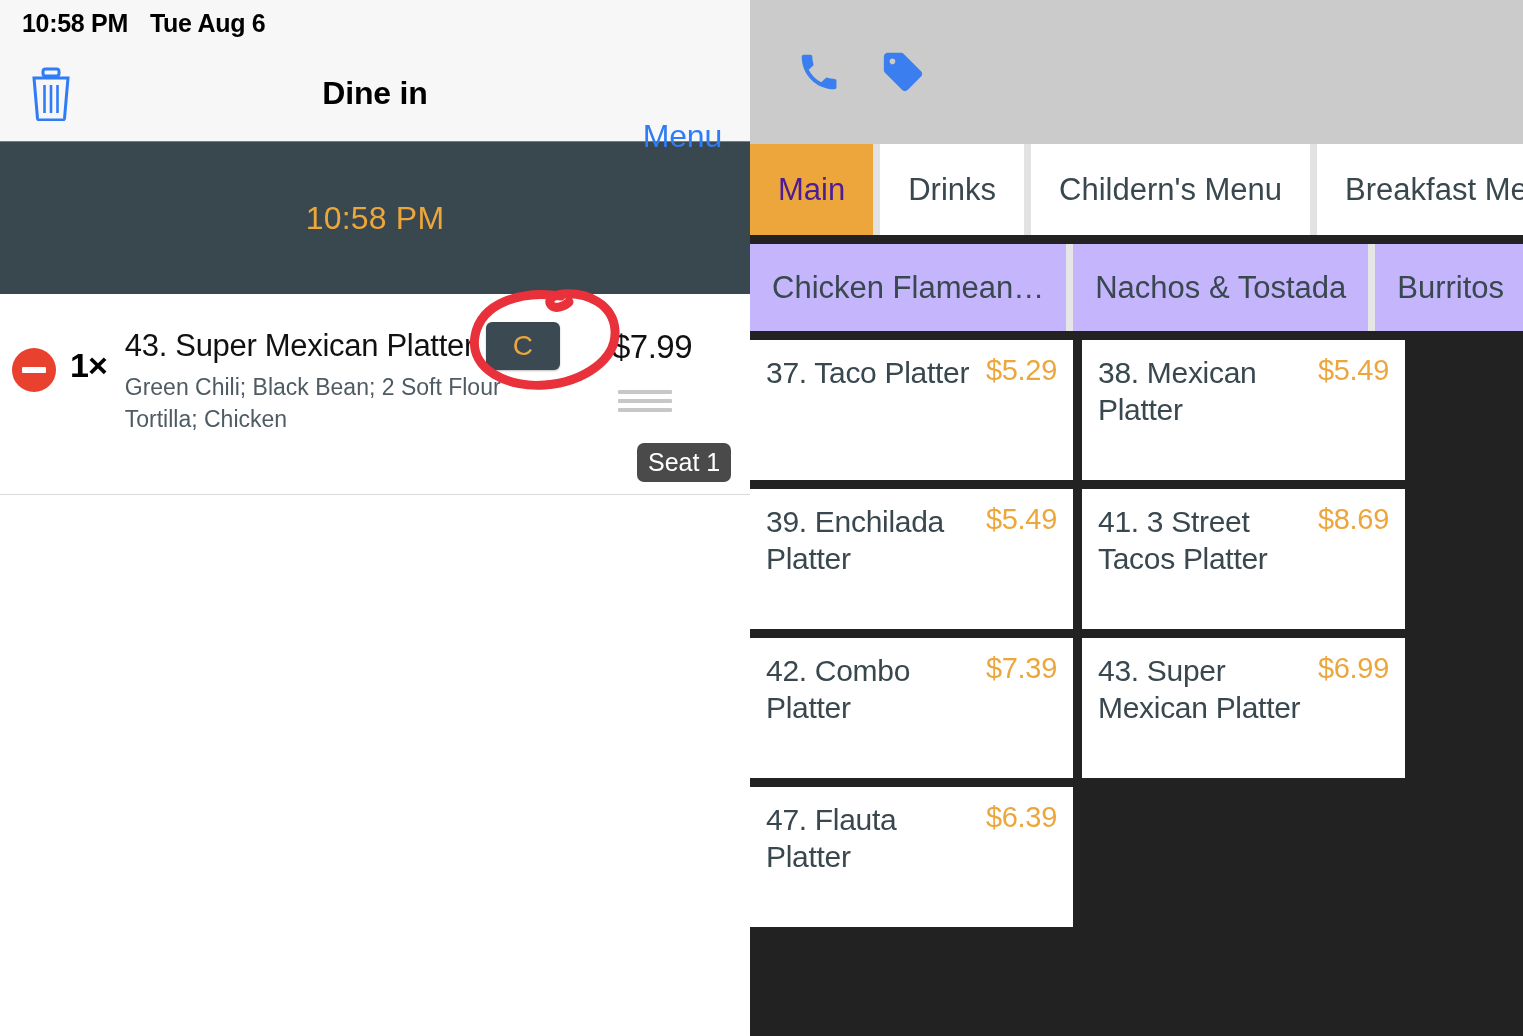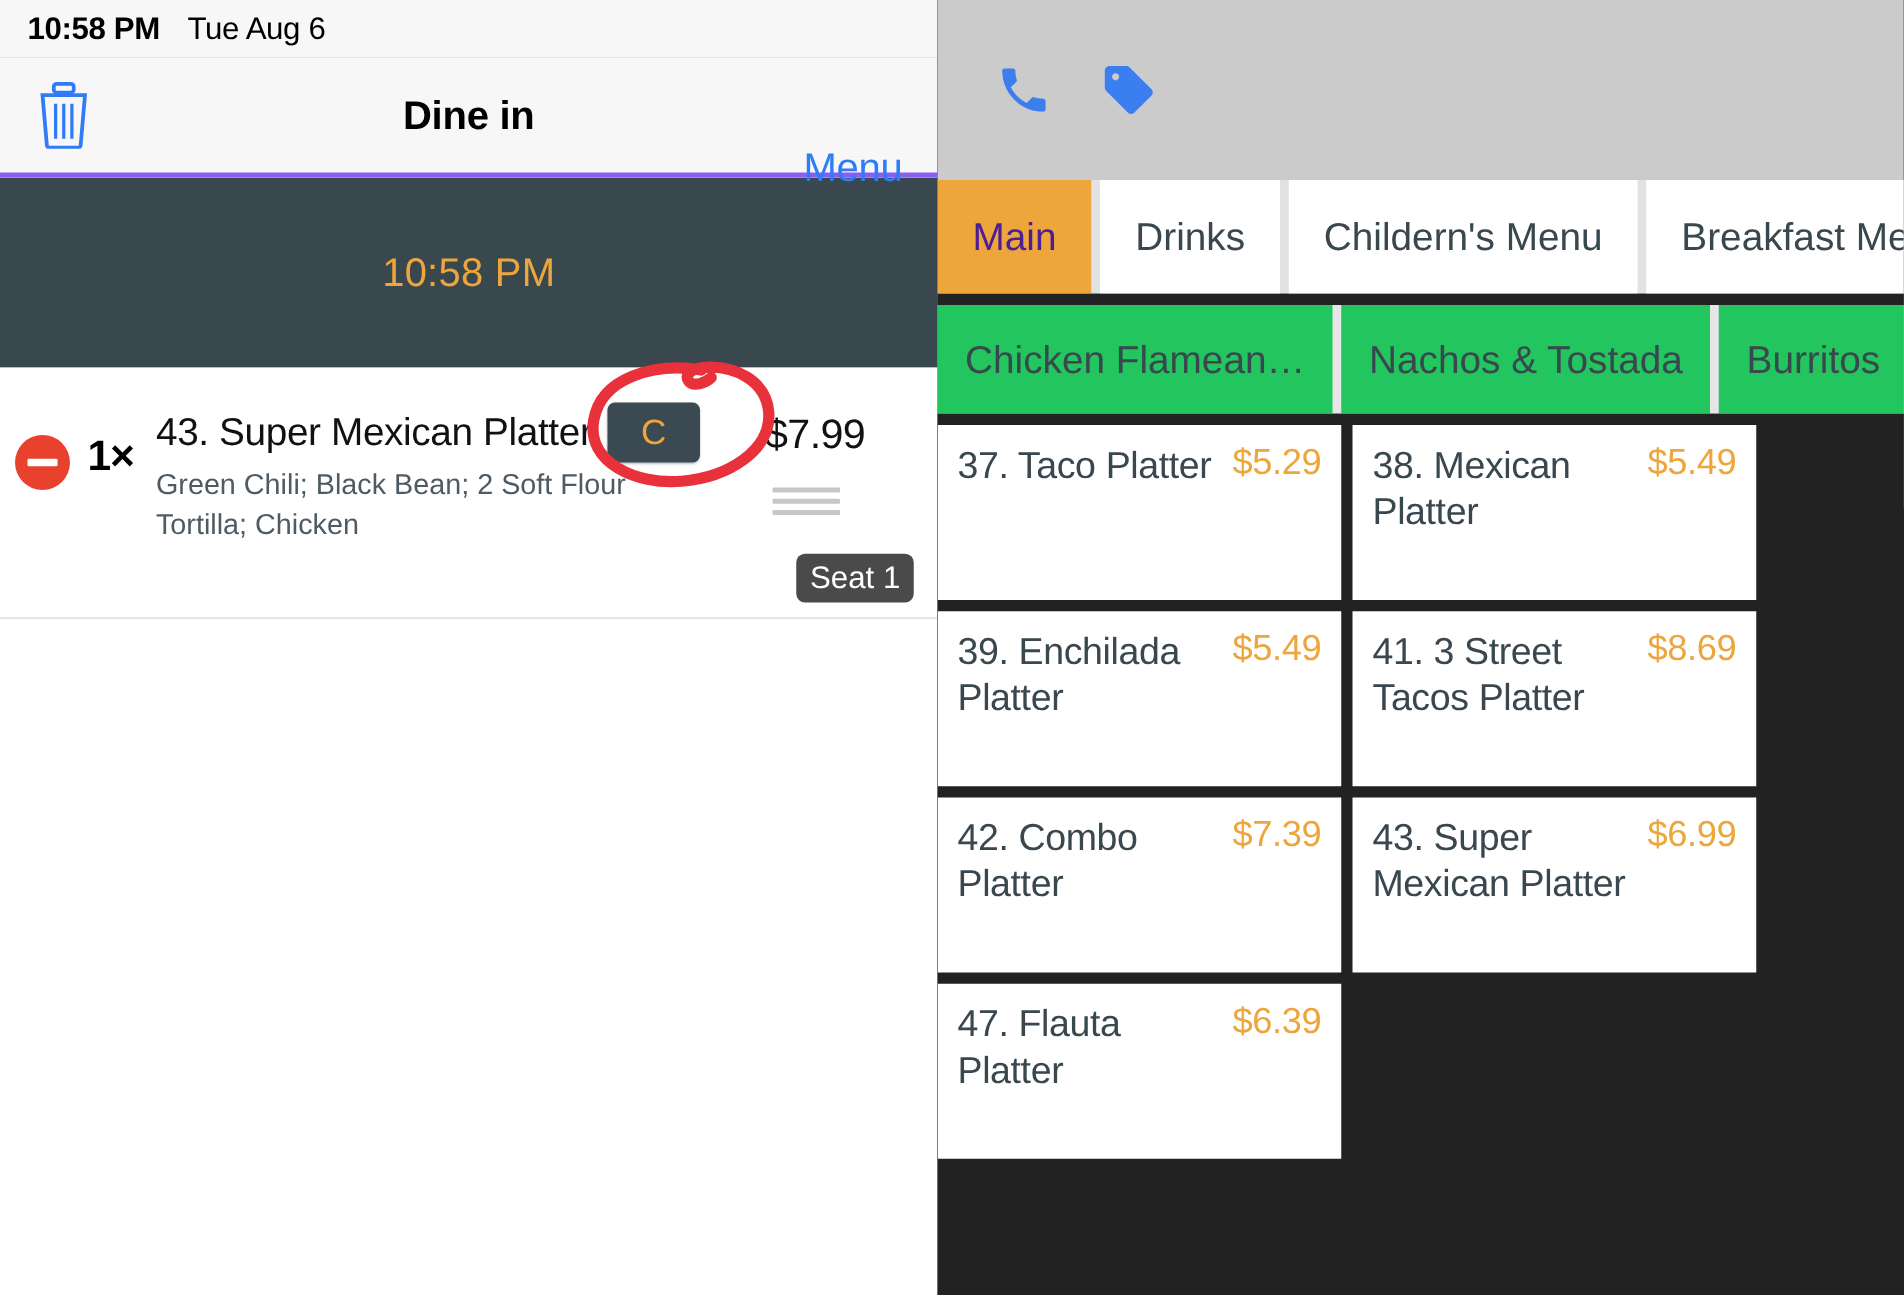--- a/index.html
+++ b/index.html
@@ -43,33 +43,33 @@
     box-sizing: border-box;
   }
   .status-time {
     font-size: 25px;
     font-weight: bold;
     color: #000000;
     letter-spacing: -0.3px;
   }
   .status-date {
     font-size: 25px;
-    font-weight: normal;
+    font-weight: bold;
     color: #000000;
     margin-left: 22px;
     letter-spacing: -0.3px;
   }
 
   .nav-bar {
     height: 96px;
     background: #f7f7f7;
     display: flex;
     align-items: center;
     position: relative;
-    border-bottom: 4px solid #8b5cf6;
+    border-bottom: 1px solid #8b5cf6;
     box-sizing: border-box;
   }
   .nav-trash {
     position: absolute;
     left: 28px;
     top: 50%;
     transform: translateY(-50%);
     width: 46px;
     height: 56px;
     display: flex;
@@ -308,21 +308,21 @@
   .subtab-strip {
     height: 87px;
     flex: 0 0 87px;
     background: #e6e6e6;
     display: flex;
     align-items: stretch;
     gap: 7px;
     overflow: hidden;
   }
   .subtab {
-    background: #22c55e;
+    background: #c4b5fd;
     display: flex;
     align-items: center;
     justify-content: center;
     padding: 0 22px;
     font-size: 31px;
     color: #39474e;
     white-space: nowrap;
     cursor: pointer;
     flex: 0 0 auto;
     box-sizing: border-box;

